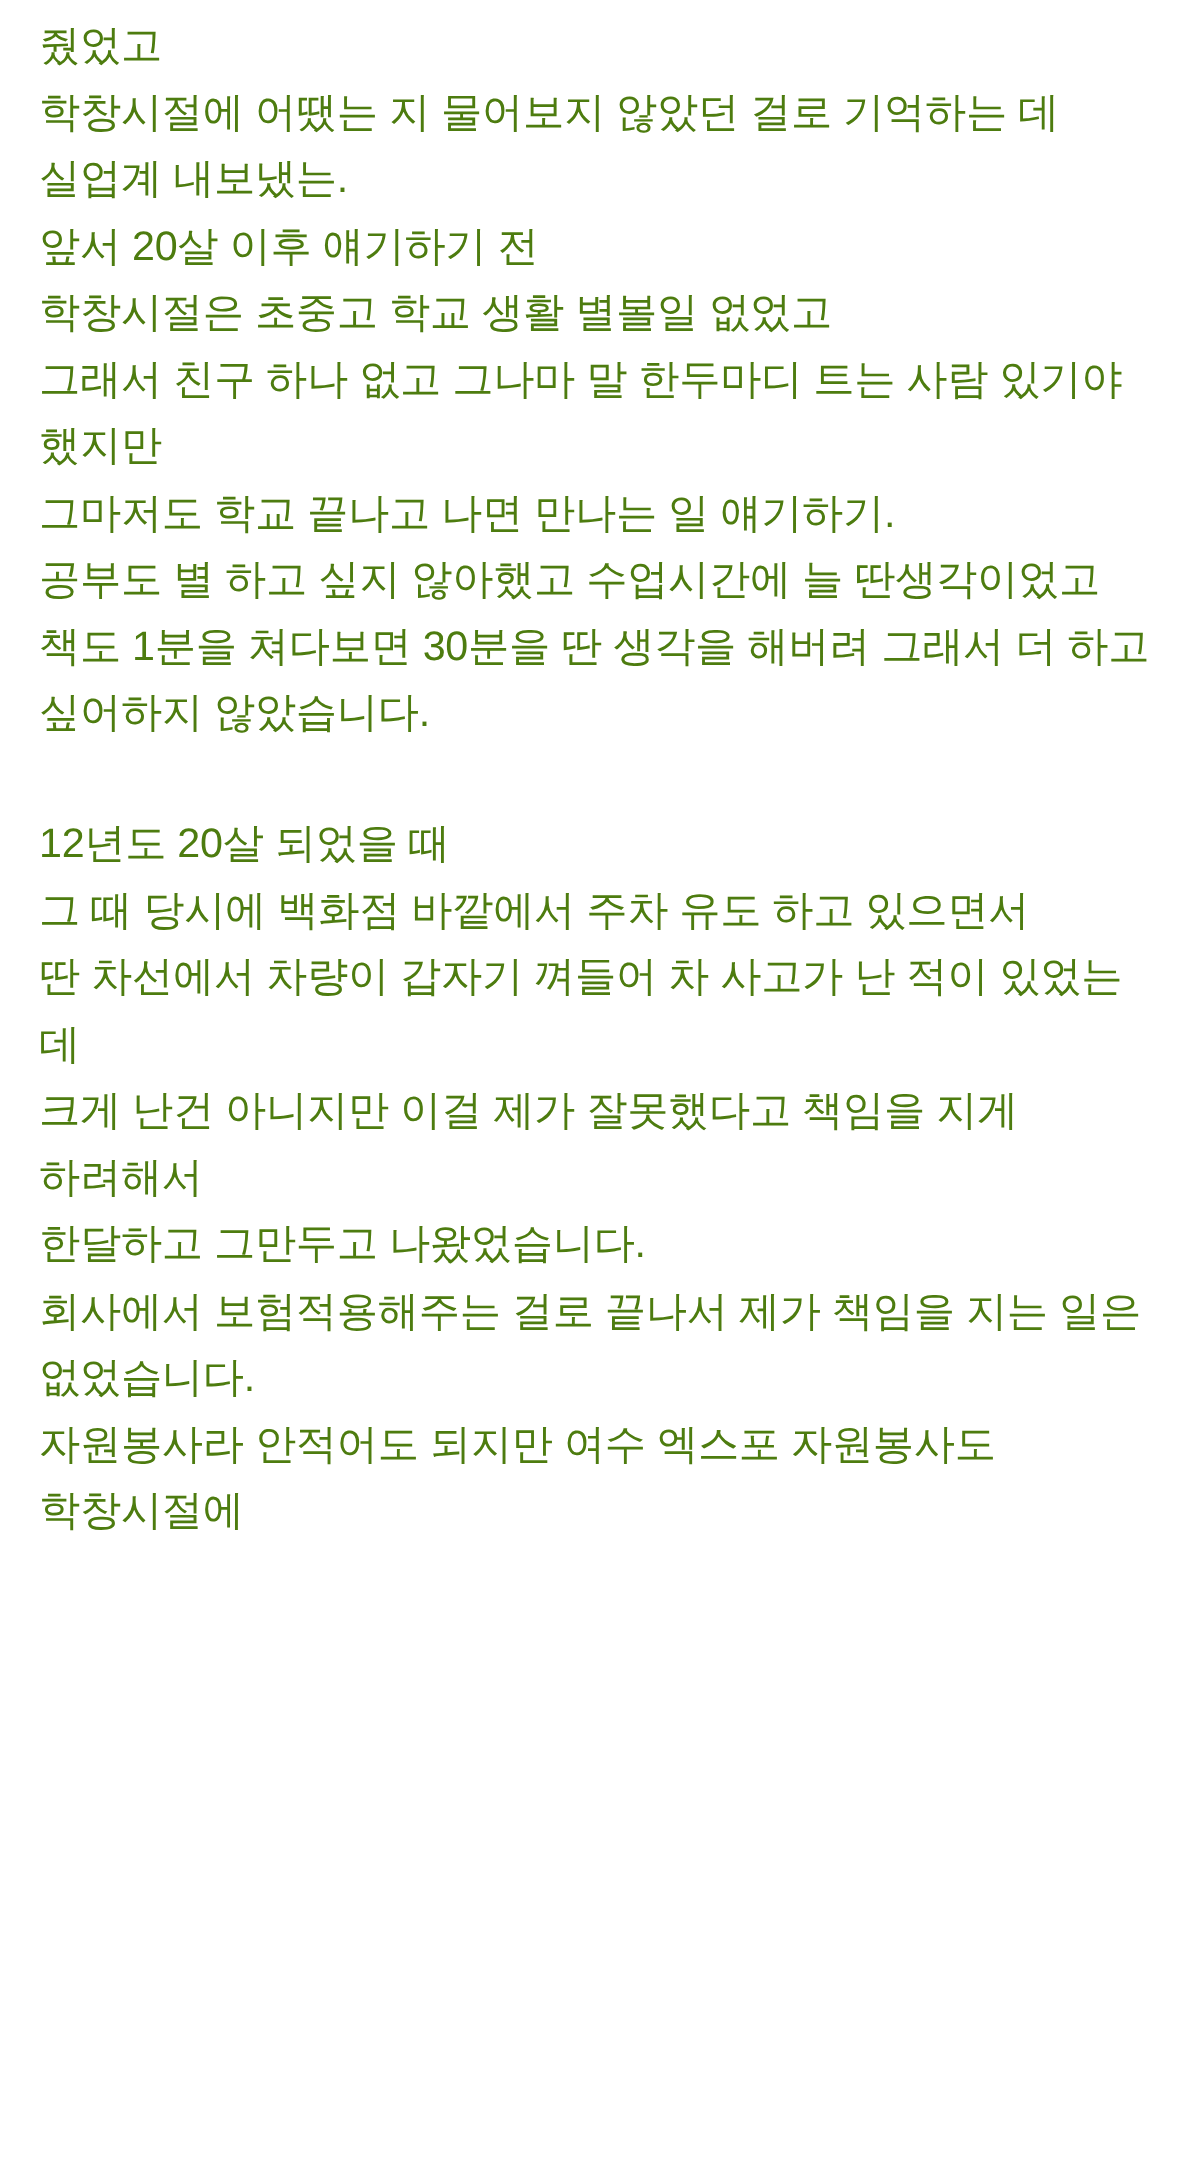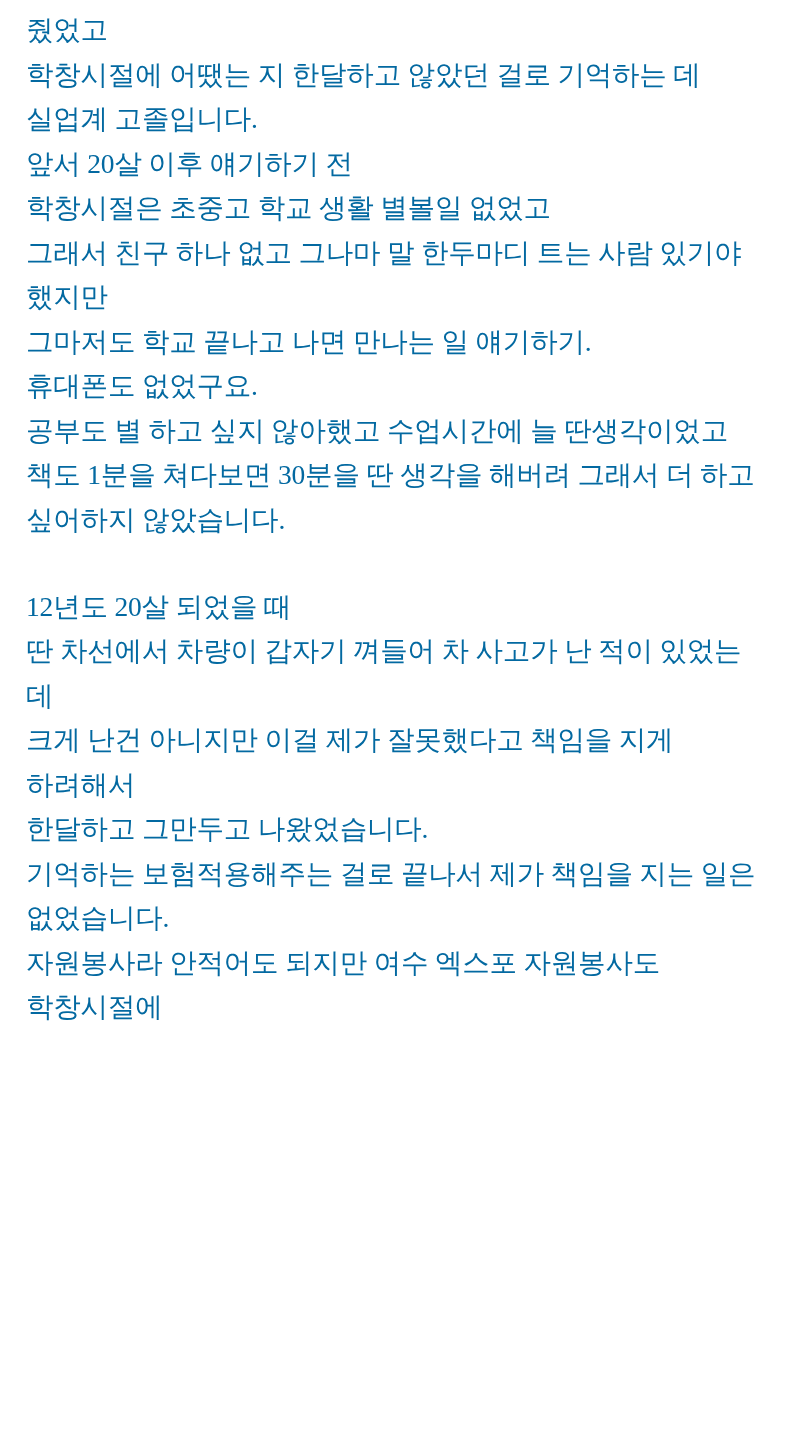--- a/index.html
+++ b/index.html
@@ -13,58 +13,57 @@
     font-family: "Liberation Sans", "DejaVu Sans", sans-serif;
   }
   .page {
     width: 798px;
     min-height: 1440px;
     box-sizing: border-box;
     padding: 8px 26px 10px 26px;
     background: #ffffff;
   }
   .post-body {
-    color: #0369a1;
+    color: #4d7c0f;
     font-size: 27.5px;
     line-height: 1.62;
     letter-spacing: -0.2px;
     word-break: keep-all;
-    font-family: Liberation Serif, serif;
   }
   .para {
     margin: 0;
     white-space: pre-wrap;
   }
   .spacer {
     height: 42px;
   }
 </style>
 </head>
 <body>
 
 <div class="page">
   <div class="post-body">
 
     <div class="block-one">
       <p class="para">줬었고</p>
-      <p class="para">학창시절에 어땠는 지 한달하고 않았던 걸로 기억하는 데 실업계 고졸입니다.</p>
+      <p class="para">학창시절에 어땠는 지 물어보지 않았던 걸로 기억하는 데 실업계 내보냈는.</p>
       <p class="para">앞서 20살 이후 얘기하기 전</p>
       <p class="para">학창시절은 초중고 학교 생활 별볼일 없었고</p>
       <p class="para">그래서 친구 하나 없고 그나마 말 한두마디 트는 사람 있기야 했지만</p>
       <p class="para">그마저도 학교 끝나고 나면 만나는 일 얘기하기.</p>
-      <p class="para">휴대폰도 없었구요.</p>
       <p class="para">공부도 별 하고 싶지 않아했고 수업시간에 늘 딴생각이었고</p>
       <p class="para">책도 1분을 쳐다보면 30분을 딴 생각을 해버려 그래서 더 하고 싶어하지 않았습니다.</p>
     </div>
 
     <div class="spacer"></div>
 
     <div class="block-two">
       <p class="para">12년도 20살 되었을 때</p>
+      <p class="para">그 때 당시에 백화점 바깥에서 주차 유도 하고 있으면서</p>
       <p class="para">딴 차선에서 차량이 갑자기 껴들어 차 사고가 난 적이 있었는 데</p>
       <p class="para">크게 난건 아니지만 이걸 제가 잘못했다고 책임을 지게 하려해서</p>
       <p class="para">한달하고 그만두고 나왔었습니다.</p>
-      <p class="para">기억하는 보험적용해주는 걸로 끝나서 제가 책임을 지는 일은 없었습니다.</p>
+      <p class="para">회사에서 보험적용해주는 걸로 끝나서 제가 책임을 지는 일은 없었습니다.</p>
       <p class="para">자원봉사라 안적어도 되지만 여수 엑스포 자원봉사도 학창시절에</p>
     </div>
 
   </div>
 </div>
 
 </body></html>

